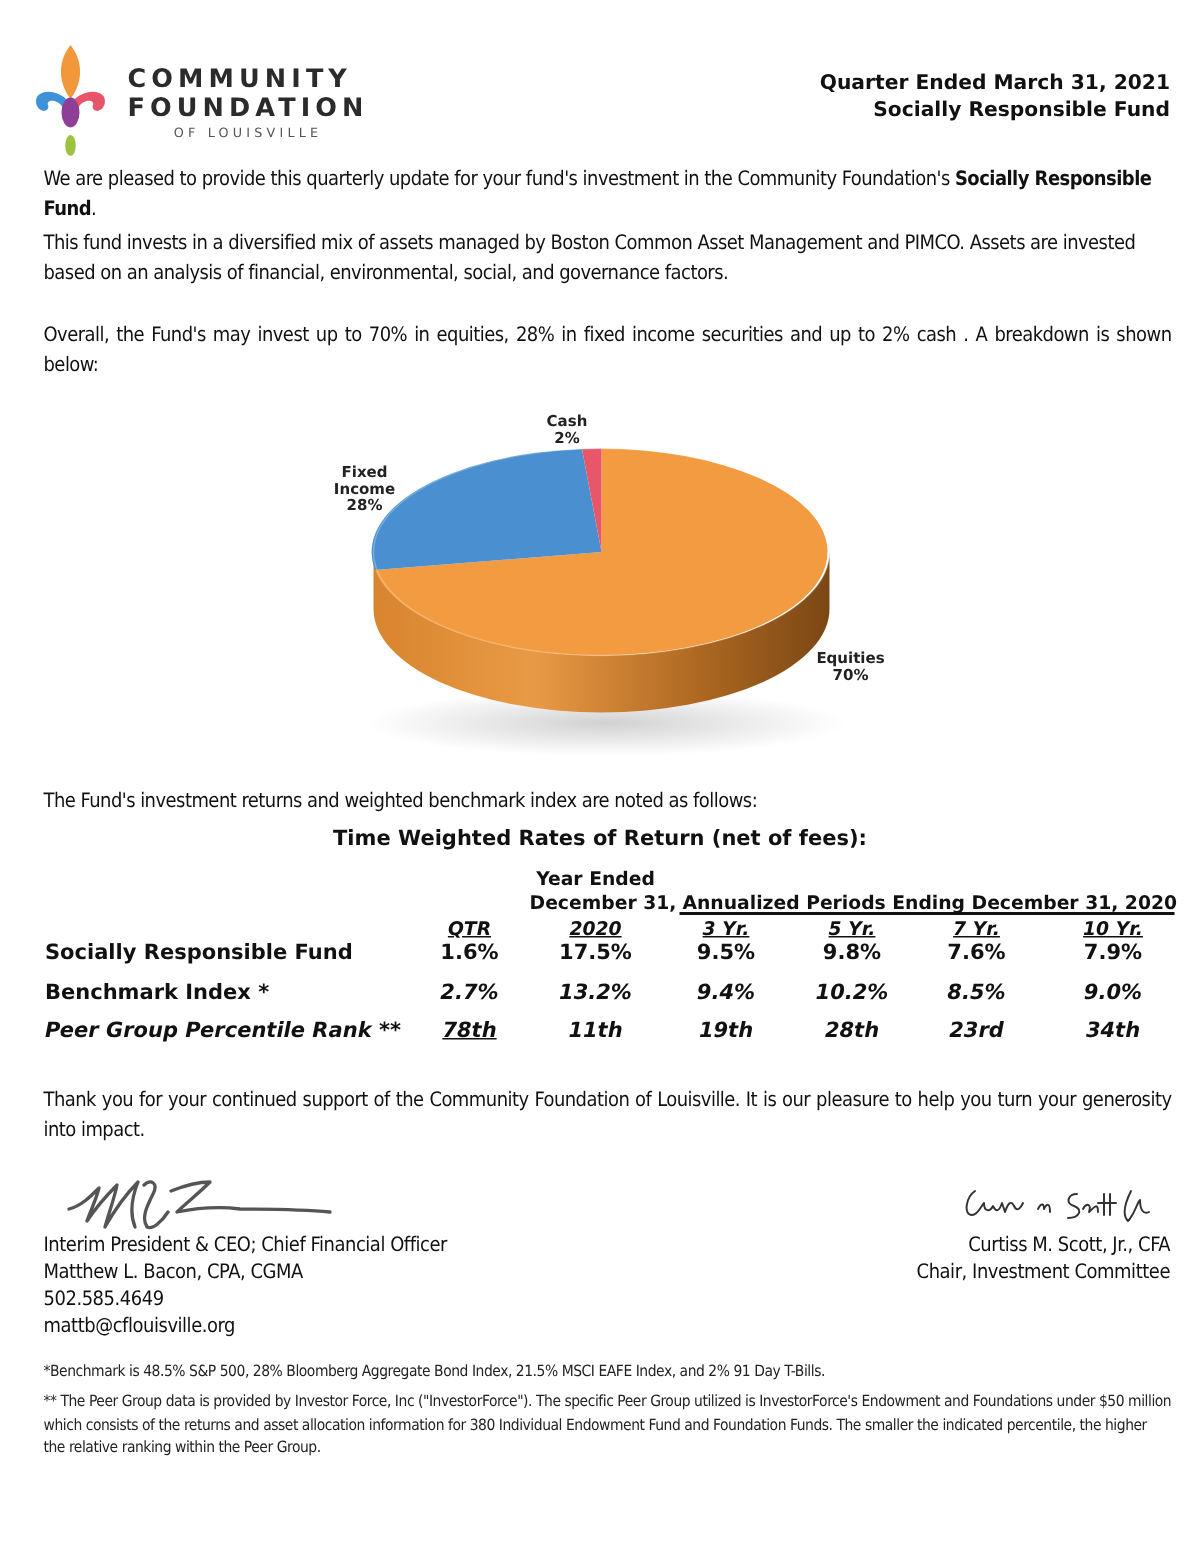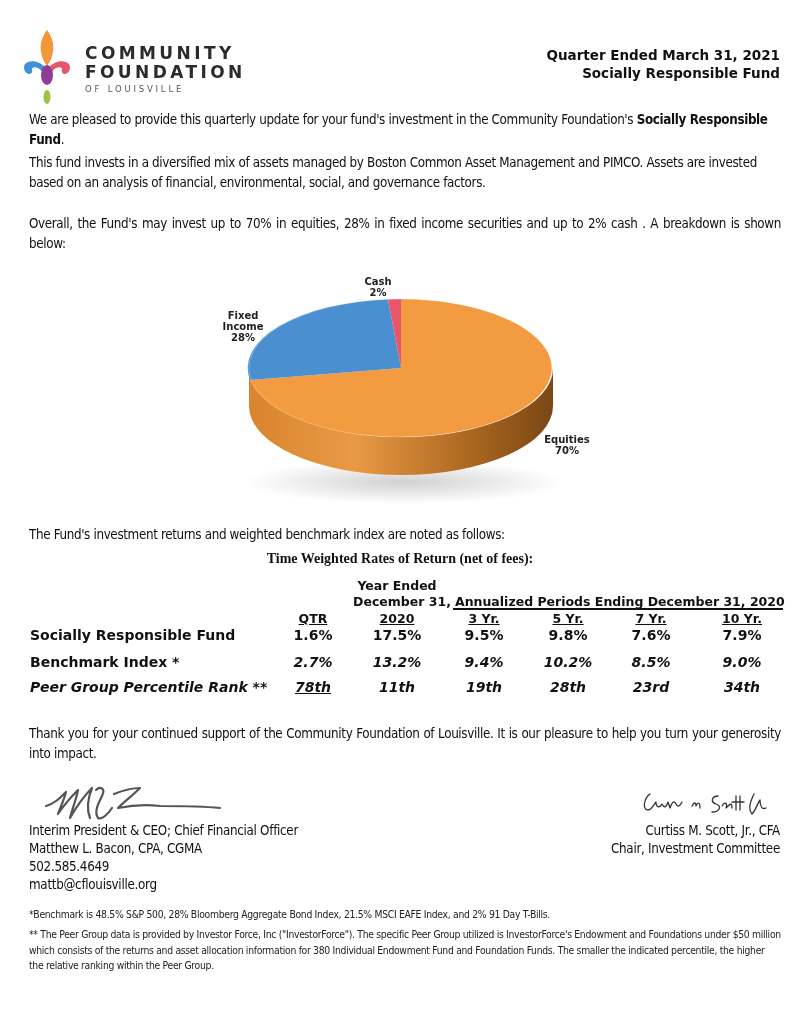--- a/index.html
+++ b/index.html
@@ -4,37 +4,37 @@
 <style>
   html, body { margin: 0; padding: 0; background: #ffffff; }
   body { width: 800px; height: 1035px; position: relative; overflow: hidden; color: #111; font-family: "DejaVu Sans", sans-serif; }
   .abs { position: absolute; }
 
   
   .logo { left: 22px; top: 28px; width: 220px; height: 78px; }
   .logo-mark { position: absolute; left: 0; top: 0; width: 50px; height: 78px; }
   .logo-text { position: absolute; left: 63px; top: 16px; }
   .logo-line1, .logo-line2 { font-family: "DejaVu Sans", sans-serif; font-weight: bold; font-size: 17px; letter-spacing: 3.4px; color: #2b2b2b; line-height: 19px; }
-  .logo-line3 { font-family: "DejaVu Sans", sans-serif; font-size: 8.5px; letter-spacing: 2.8px; color: #555; margin-top: 2px; }
+  .logo-line3 { font-family: "DejaVu Sans", sans-serif; font-size: 8.5px; letter-spacing: 2.8px; color: #555; margin-top: 2px; text-align: center; }
 
   .report-header { right: 20px; top: 46px; text-align: right; font-weight: bold; font-size: 13.5px; line-height: 18px; }
 
   .para { left: 29px; width: 752px; font-size: 13.3px; line-height: 19.5px; font-family: "DejaVu Sans Condensed", "DejaVu Sans", sans-serif; letter-spacing: -0.35px; }
   .para b { font-weight: bold; }
   .justify { text-align: justify; }
 
   
   .chart { left: 200px; top: 270px; width: 400px; height: 240px; }
   .chart-label { position: absolute; font-size: 10px; font-weight: bold; text-align: center; line-height: 11px; color: #222; }
 
   
-  .tbl-title { left: 0; width: 800px; top: 551px; text-align: center; font-weight: bold; font-size: 14px; font-family: Liberation Serif, serif; }
+  .tbl-title { left: 0; width: 800px; top: 551px; text-align: center; font-weight: bold; font-size: 14px; }
   .cell { position: absolute; font-weight: bold; font-size: 14px; text-align: center; white-space: nowrap; }
   .hdr { font-size: 12.5px; line-height: 15px; }
-  .u { text-decoration: underline; }
+  .u { text-decoration: underline; font-style: italic; }
   .rowlabel { position: absolute; left: 30px; font-weight: bold; font-size: 14px; white-space: nowrap; }
   .ital { font-style: italic; }
   .ann-line { position: absolute; left: 453px; top: 608px; width: 330px; height: 1.5px; background: #111; }
 
   
   .sig-block { font-size: 13.3px; line-height: 18px; font-family: "DejaVu Sans Condensed", "DejaVu Sans", sans-serif; letter-spacing: -0.3px; }
   .footnote { left: 29px; width: 752px; font-size: 10.3px; line-height: 15.5px; font-family: "DejaVu Sans Condensed", "DejaVu Sans", sans-serif; letter-spacing: -0.3px; color: #222; }
 </style>
 </head>
 <body>

